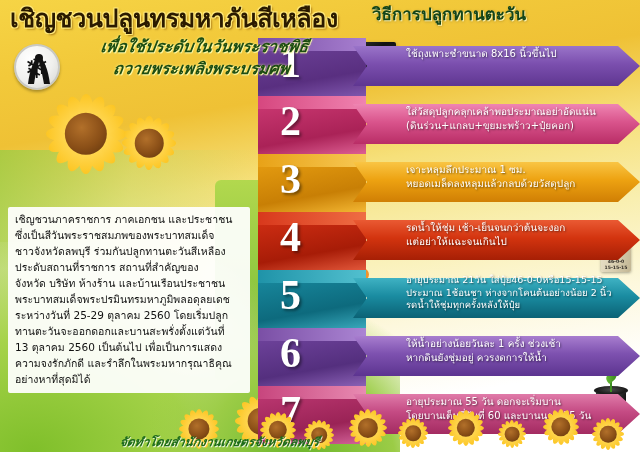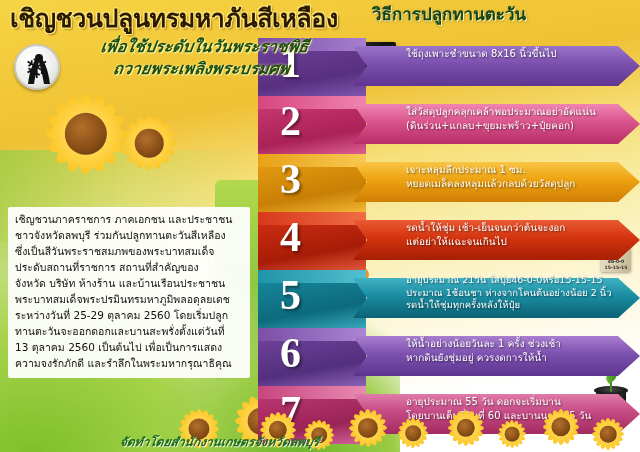--- a/index.html
+++ b/index.html
@@ -739,27 +739,28 @@
         <div class="pet" style="width: 15.84px; height: 6.12px; transform: rotate(292.5deg) translateY(-3.06px);"></div>
         <div class="pet" style="width: 15.84px; height: 6.12px; transform: rotate(315deg) translateY(-3.06px);"></div>
         <div class="pet" style="width: 15.84px; height: 6.12px; transform: rotate(337.5deg) translateY(-3.06px);"></div>
         <div class="disc" style="width: 16.56px; height: 16.56px;"></div>
       </div>
   </div>
 
   <div class="panel">
     <div>
         <p>เชิญชวนภาคราชการ ภาคเอกชน และประชาชน</p>
+        <p>ซึ่งเป็นสีวันพระราชสมภพของพระบาทสมเด็จ</p>
         <p>ชาวจังหวัดลพบุรี ร่วมกันปลูกทานตะวันสีเหลือง</p>
-        <p>ซึ่งเป็นสีวันพระราชสมภพของพระบาทสมเด็จ</p>
         <p>ประดับสถานที่ราชการ สถานที่สำคัญของ</p>
         <p>จังหวัด บริษัท ห้างร้าน และบ้านเรือนประชาชน</p>
         <p>พระบาทสมเด็จพระปรมินทรมหาภูมิพลอดุลยเดช</p>
         <p>ระหว่างวันที่ 25-29 ตุลาคม 2560 โดยเริ่มปลูก</p>
         <p>ทานตะวันจะออกดอกและบานสะพรั่งตั้งแต่วันที่</p>
         <p>13 ตุลาคม 2560 เป็นต้นไป เพื่อเป็นการแสดง</p>
         <p>ความจงรักภักดี และรำลึกในพระมหากรุณาธิคุณ</p>
+        <p>อย่างหาที่สุดมิได้</p>
       </div>
   </div>
 
   <div class="credit">จัดทำโดยสำนักงานเกษตรจังหวัดลพบุรี</div>
 
 </div>
 
 </body></html>

